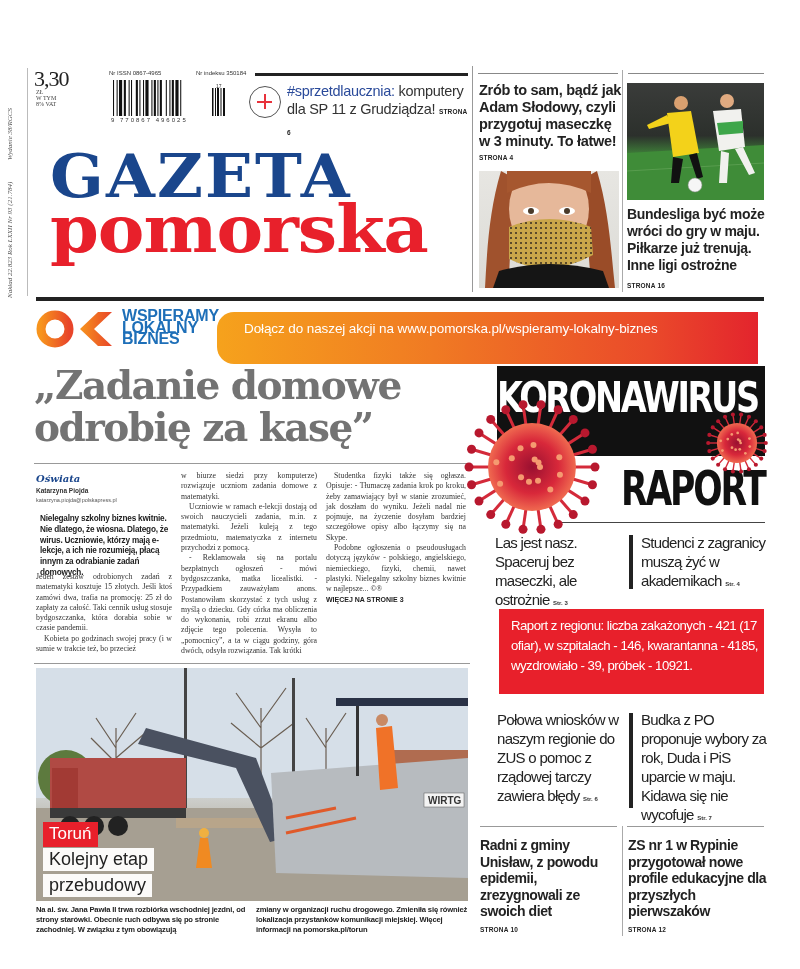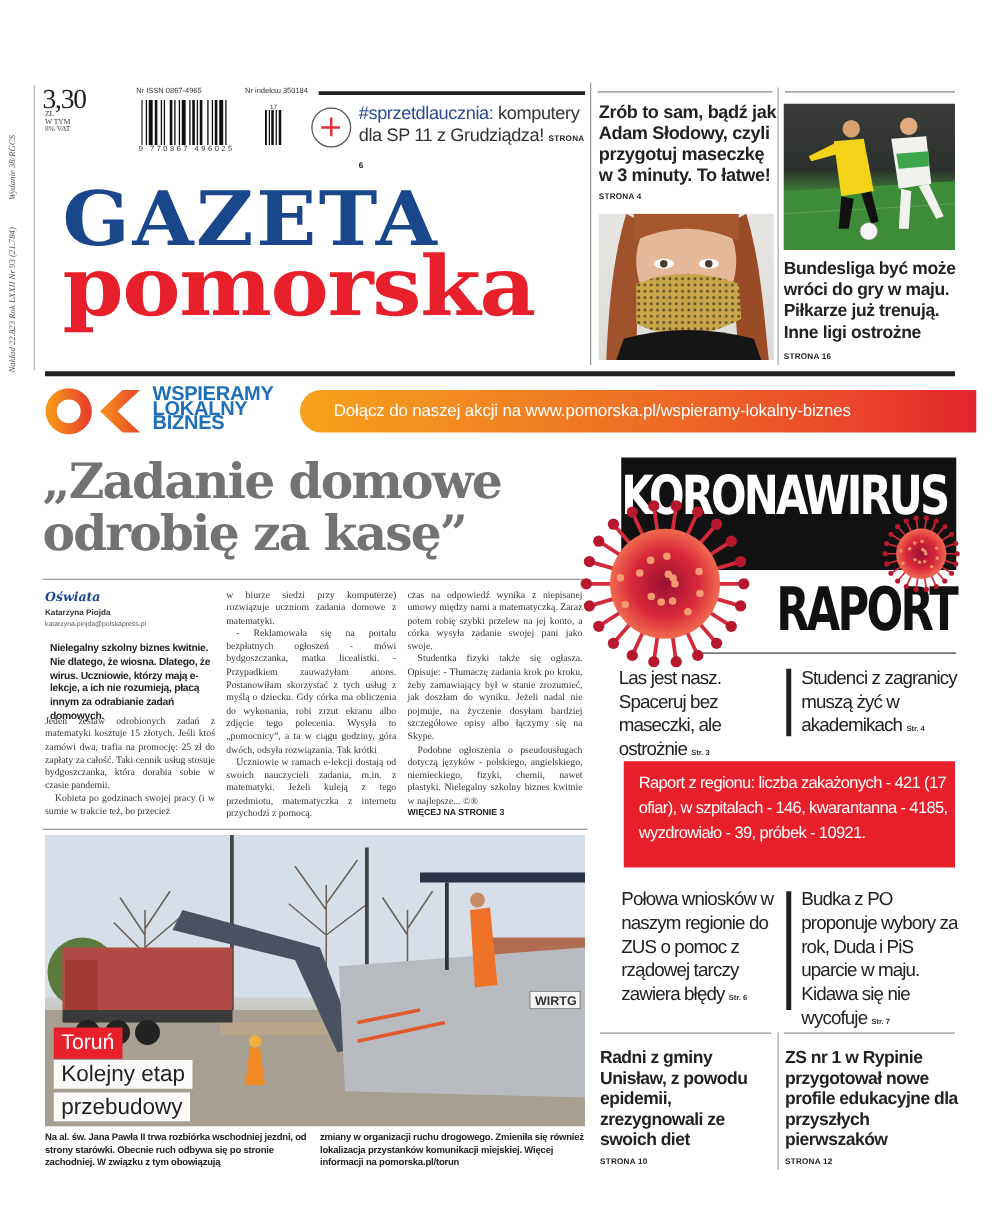--- a/index.html
+++ b/index.html
@@ -50,21 +50,21 @@
   .slodowy-strona { left: 479px; top: 154px; }
   .mask-photo { left: 479px; top: 171px; width: 140px; height: 117px; background: linear-gradient(180deg, #e7e6e2 0%, #dcdbd6 100%); overflow: hidden; }
 
   .football-photo { left: 627px; top: 83px; width: 137px; height: 117px; background: linear-gradient(180deg, #3a3c3a 0%, #2c302c 45%, #3d7a38 60%, #3c8a36 100%); overflow: hidden; }
   .bundes { left: 627px; top: 206px; width: 150px; font-weight: bold; font-size: 14px; line-height: 17px; letter-spacing: -0.3px; color: #222; }
   .bundes-strona { left: 627px; top: 282px; }
 
   
   .ok-logo { left: 36px; top: 310px; width: 78px; height: 38px; }
   .ok-text { left: 122px; top: 310px; font-weight: bold; font-size: 16px; line-height: 11.5px; color: #1e6fb8; letter-spacing: -0.2px; }
-  .ok-banner { left: 240px; top: 312px; width: 541px; height: 34px; border-radius: 17px 0 0 17px; background: linear-gradient(90deg, #f6a21c 0%, #f07a23 40%, #ea4a2a 80%, #e3242d 100%); color: #fff; font-size: 13.5px; line-height: 34px; padding-left: 27px; letter-spacing: -0.1px; }
+  .ok-banner { left: 217px; top: 312px; width: 541px; height: 52px; border-radius: 17px 0 0 17px; background: linear-gradient(90deg, #f6a21c 0%, #f07a23 40%, #ea4a2a 80%, #e3242d 100%); color: #fff; font-size: 13.5px; line-height: 34px; padding-left: 27px; letter-spacing: -0.1px; }
 
   
   .headline { left: 34px; top: 364px; width: 440px; font-family: "DejaVu Serif", serif; font-weight: bold; font-size: 39px; line-height: 42px; letter-spacing: -1.5px; color: #737373; }
   .head-rule { left: 34px; top: 463px; width: 436px; height: 1px; background: #999; }
 
   
   .art { font-family: "Liberation Serif", serif; font-size: 7.8px; line-height: 10.3px; color: #333; text-align: justify; }
   .art p { text-indent: 8px; }
   .art p.noind { text-indent: 0; }
   .section-label { left: 36px; top: 473px; font-family: "DejaVu Serif", serif; font-style: italic; font-weight: bold; font-size: 10px; color: #1a468c; }
@@ -247,25 +247,24 @@
 <div class="abs author">Katarzyna Piojda</div>
 <div class="abs author-mail">katarzyna.piojda@polskapress.pl</div>
 <div class="abs lead">Nielegalny szkolny biznes kwitnie. Nie dlatego, że wiosna. Dlatego, że wirus. Uczniowie, którzy mają e-lekcje, a ich nie rozumieją, płacą innym za odrabianie zadań domowych.</div>
 
 <div class="abs art col1">
   <p class="noind">Jeden zestaw odrobionych zadań z matematyki kosztuje 15 złotych. Jeśli ktoś zamówi dwa, trafia na promocję: 25 zł do zapłaty za całość. Taki cennik usług stosuje bydgoszczanka, która dorabia sobie w czasie pandemii.</p>
   <p>Kobieta po godzinach swojej pracy (i w sumie w trakcie też, bo przecież</p>
 </div>
 <div class="abs art col2">
   <p class="noind">w biurze siedzi przy komputerze) rozwiązuje uczniom zadania domowe z matematyki.</p>
+  <p>Uczniowie w ramach e-lekcji dostają od swoich nauczycieli zadania, m.in. z matematyki. Jeżeli kuleją z tego przedmiotu, matematyczka z internetu przychodzi z pomocą.</p>
   <p>- Reklamowała się na portalu bezpłatnych ogłoszeń - mówi bydgoszczanka, matka licealistki. - Przypadkiem zauważyłam anons. Postanowiłam skorzystać z tych usług z myślą o dziecku. Gdy córka ma obliczenia do wykonania, robi zrzut ekranu albo zdjęcie tego polecenia. Wysyła to „pomocnicy”, a ta w ciągu godziny, góra dwóch, odsyła rozwiązania. Tak krótki</p>
-  <p>Uczniowie w ramach e-lekcji dostają od swoich nauczycieli zadania, m.in. z matematyki. Jeżeli kuleją z tego przedmiotu, matematyczka z internetu przychodzi z pomocą.</p>
 </div>
 <div class="abs art col3">
-  <p class="noind">czas na odpowiedź wynika z niepisanej umowy między nami a matematyczką. Zaraz potem robię szybki przelew na jej konto, a córka wysyła zadanie swojej pani jako swoje.</p>
   <p>Studentka fizyki także się ogłasza. Opisuje: - Tłumaczę zadania krok po kroku, żeby zamawiający był w stanie zrozumieć, jak doszłam do wyniku. Jeżeli nadal nie pojmuje, na życzenie dosyłam bardziej szczegółowe opisy albo łączymy się na Skype.</p>
   <p>Podobne ogłoszenia o pseudousługach dotyczą języków - polskiego, angielskiego, niemieckiego, fizyki, chemii, nawet plastyki. Nielegalny szkolny biznes kwitnie w najlepsze... ©®</p>
   <div class="more">WIĘCEJ NA STRONIE 3</div>
 </div>
 <div class="abs art-rule"></div>
 
 <div class="abs constr-photo">
   <svg width="432" height="233" viewBox="0 0 432 233">
     <rect x="0" y="0" width="432" height="130" fill="#d6dfe8"></rect>
     <g stroke="#6a5e52" stroke-width="1.2" fill="none">

